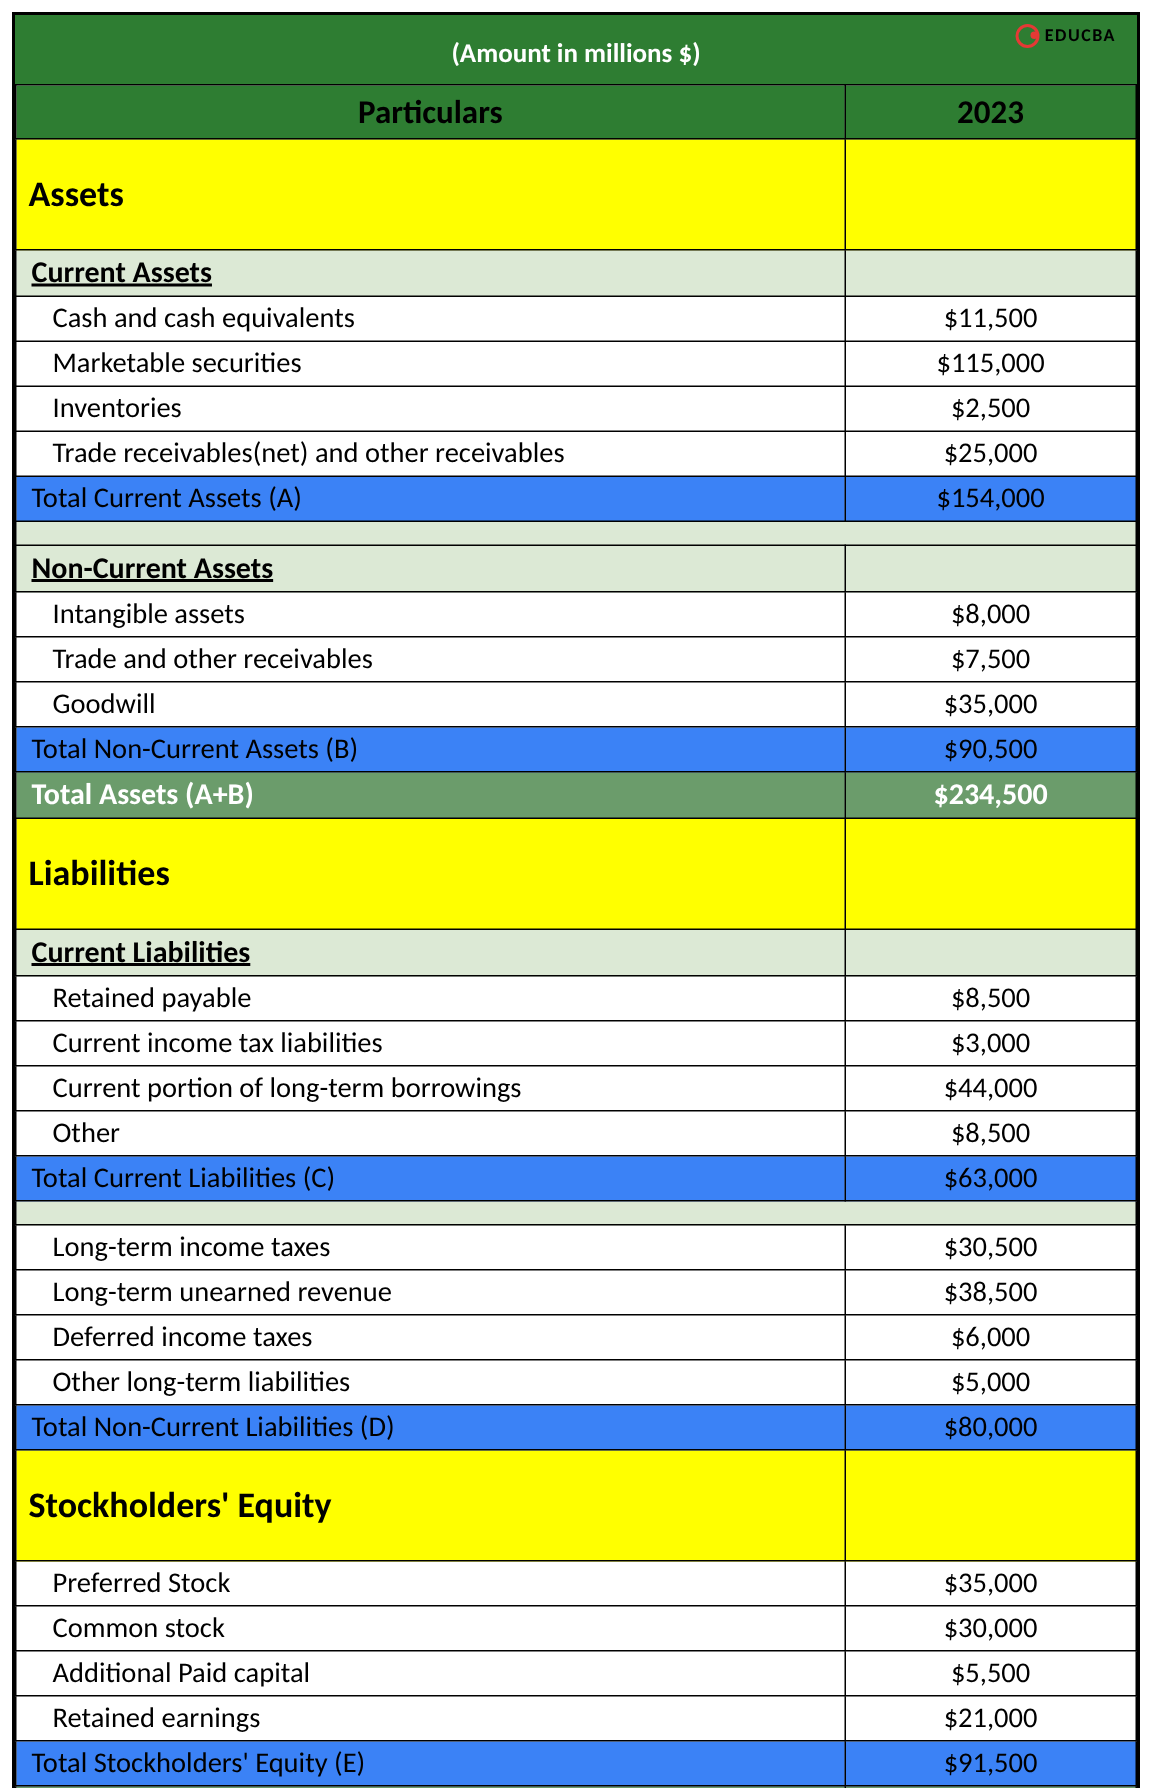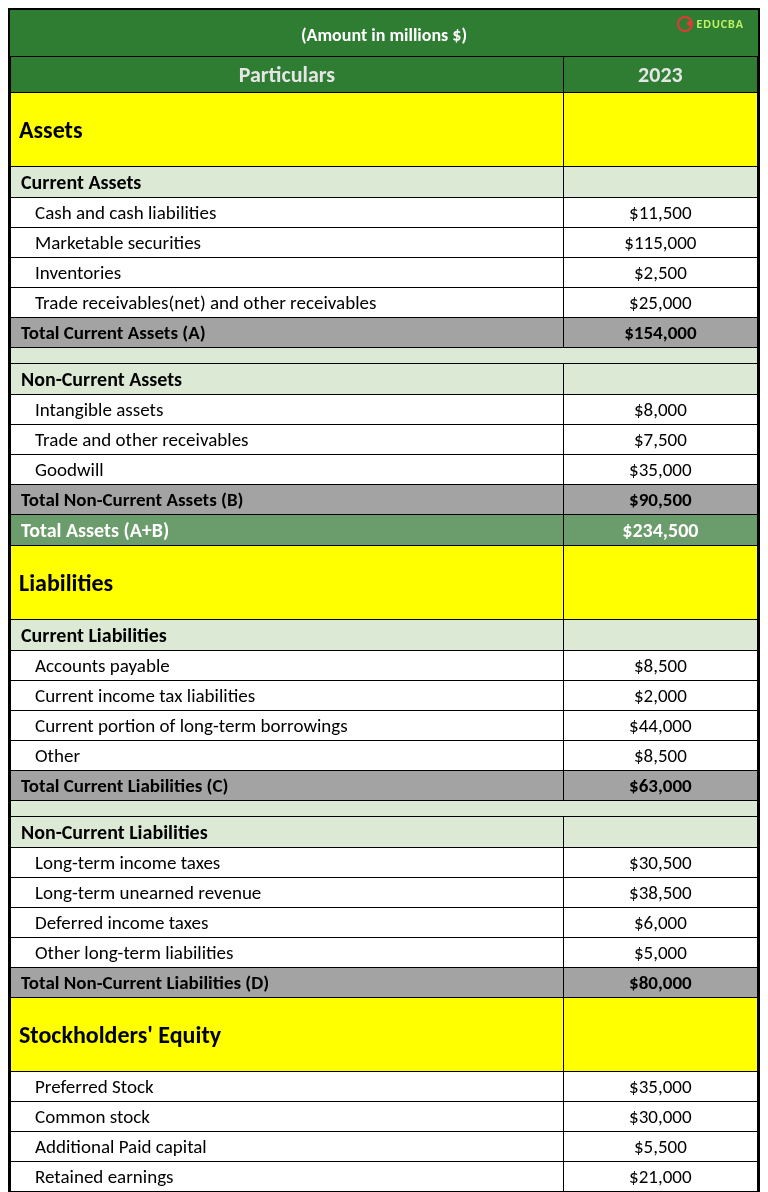--- a/index.html
+++ b/index.html
@@ -20,21 +20,21 @@
       padding: 14px 8px 10px;
       position: relative;
     }
     .brand {
       position: absolute;
       top: 6px;
       right: 14px;
       font-size: 12px;
       font-weight: 600;
       letter-spacing: 1px;
-      color: #bef264;
+      color: #000000;
       display: flex;
       align-items: center;
       gap: 4px;
     }
     .brand-icon {
       width: 16px;
       height: 16px;
       border: 2px solid #e53935;
       border-radius: 50%;
       display: inline-block;
@@ -63,52 +63,53 @@
       border-collapse: collapse;
     }
     td {
       border: 1px solid #000;
       padding: 3px 10px;
       font-size: 19px;
       height: 28px;
     }
     .col-headers td {
       background: #2e7d32;
-      color: #e5e5e5;
+      color: #000000;
       font-weight: 700;
       text-align: center;
       font-size: 22px;
       padding: 4px;
     }
     .section td {
       background: #ffff00;
       font-weight: 700;
       font-size: 24px;
       padding: 22px 8px;
     }
     .subsection td {
       background: #dce9d5;
       font-weight: 700;
       font-size: 20px;
     }
     .subsection td:first-child {
+      text-decoration: underline;
     }
     .item td:first-child {
       padding-left: 24px;
     }
     .item td:last-child, .subtotal td:last-child, .total-green td:last-child {
       text-align: center;
     }
     .item td:last-child {
       font-weight: 400;
       margin-left: 44px;
     }
     .subtotal td {
-      background: #a3a3a3;
-      font-weight: 700;
+      background: #3b82f6;
+      font-weight: 400;
     }
     .total-green td {
       background: #6b9c6b;
       color: #fff;
       font-weight: 700;
       font-size: 20px;
     }
     .spacer td {
       background: #dce9d5;
       height: 16px;
@@ -138,21 +139,21 @@
       <tbody id="rows">
         <tr class="section">
           <td>Assets</td>
           <td></td>
         </tr>
         <tr class="subsection">
           <td>Current Assets</td>
           <td></td>
         </tr>
         <tr class="item">
-          <td>Cash and cash liabilities</td>
+          <td>Cash and cash equivalents</td>
           <td>$11,500</td>
         </tr>
         <tr class="item">
           <td>Marketable securities</td>
           <td>$115,000</td>
         </tr>
         <tr class="item">
           <td>Inventories</td>
           <td>$2,500</td>
         </tr>
@@ -193,45 +194,41 @@
         </tr>
         <tr class="section">
           <td>Liabilities</td>
           <td></td>
         </tr>
         <tr class="subsection">
           <td>Current Liabilities</td>
           <td></td>
         </tr>
         <tr class="item">
-          <td>Accounts payable</td>
+          <td>Retained payable</td>
           <td>$8,500</td>
         </tr>
         <tr class="item">
           <td>Current income tax liabilities</td>
-          <td>$2,000</td>
+          <td>$3,000</td>
         </tr>
         <tr class="item">
           <td>Current portion of long-term borrowings</td>
           <td>$44,000</td>
         </tr>
         <tr class="item">
           <td>Other</td>
           <td>$8,500</td>
         </tr>
         <tr class="subtotal">
           <td>Total Current Liabilities (C)</td>
           <td>$63,000</td>
         </tr>
         <tr class="spacer">
           <td colspan="2"></td>
-        </tr>
-        <tr class="subsection">
-          <td>Non-Current Liabilities</td>
-          <td></td>
         </tr>
         <tr class="item">
           <td>Long-term income taxes</td>
           <td>$30,500</td>
         </tr>
         <tr class="item">
           <td>Long-term unearned revenue</td>
           <td>$38,500</td>
         </tr>
         <tr class="item">

